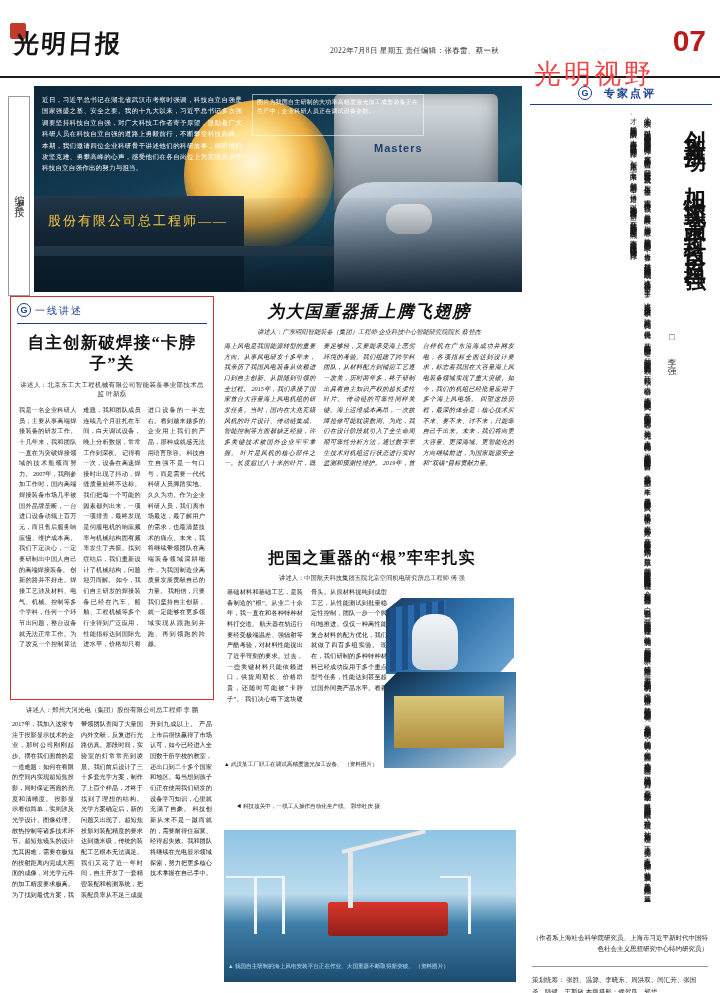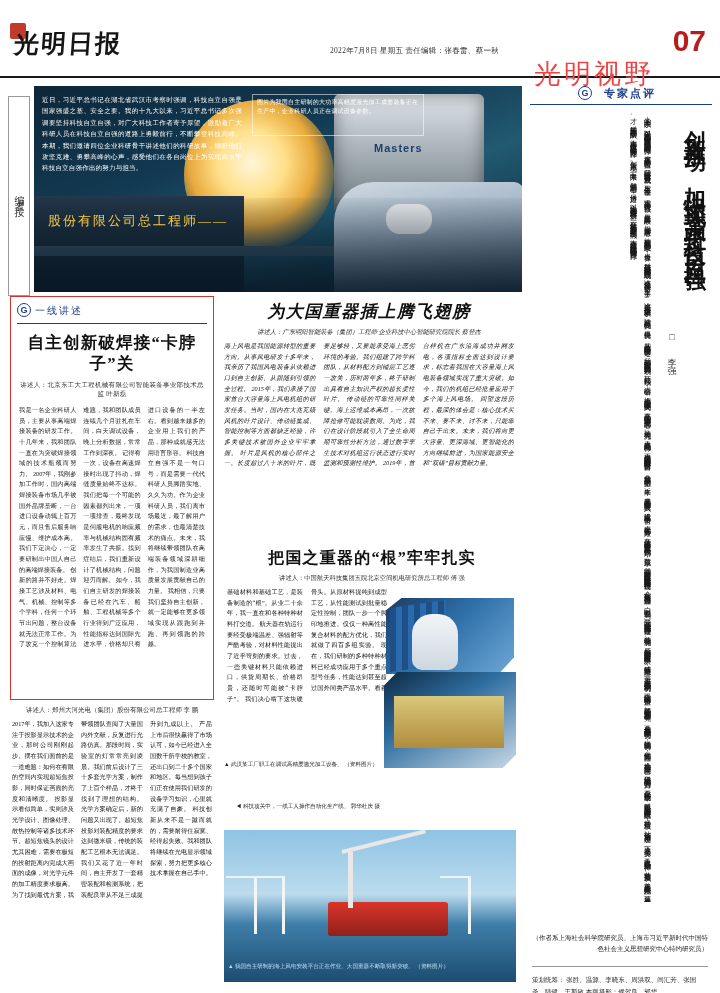--- a/index.html
+++ b/index.html
@@ -64,21 +64,21 @@
     background:linear-gradient(160deg,#0d2638 0%,#123a52 35%,#215a72 60%,#0a1f2e 100%);
     overflow:hidden;
   }
   .hero .lamp {
     position:absolute; left:150px; top:14px; width:150px; height:150px;
     border-radius:50%;
     background:radial-gradient(circle at 45% 42%, #fff6d8 0%, #ffe08a 28%, #e8a93c 52%, rgba(180,110,30,0.25) 74%, rgba(0,0,0,0) 100%);
     filter:blur(0.3px);
   }
   .hero .drum {
-    position:absolute; left:300px; top:8px; width:150px; height:120px;
+    position:absolute; left:300px; top:8px; width:164px; height:120px;
     background:linear-gradient(180deg,#dfe4e8,#9aa4ab 60%,#6d767d);
     border-radius:6px;
     box-shadow:inset 0 0 18px rgba(0,0,0,0.45);
   }
   .hero .drum-label {
     position:absolute; left:40px; top:48px; color:#1d3f6e;
     font-family:"Liberation Sans", sans-serif; font-weight:bold;
     font-size:11px; letter-spacing:1px;
   }
   .hero .worker {

